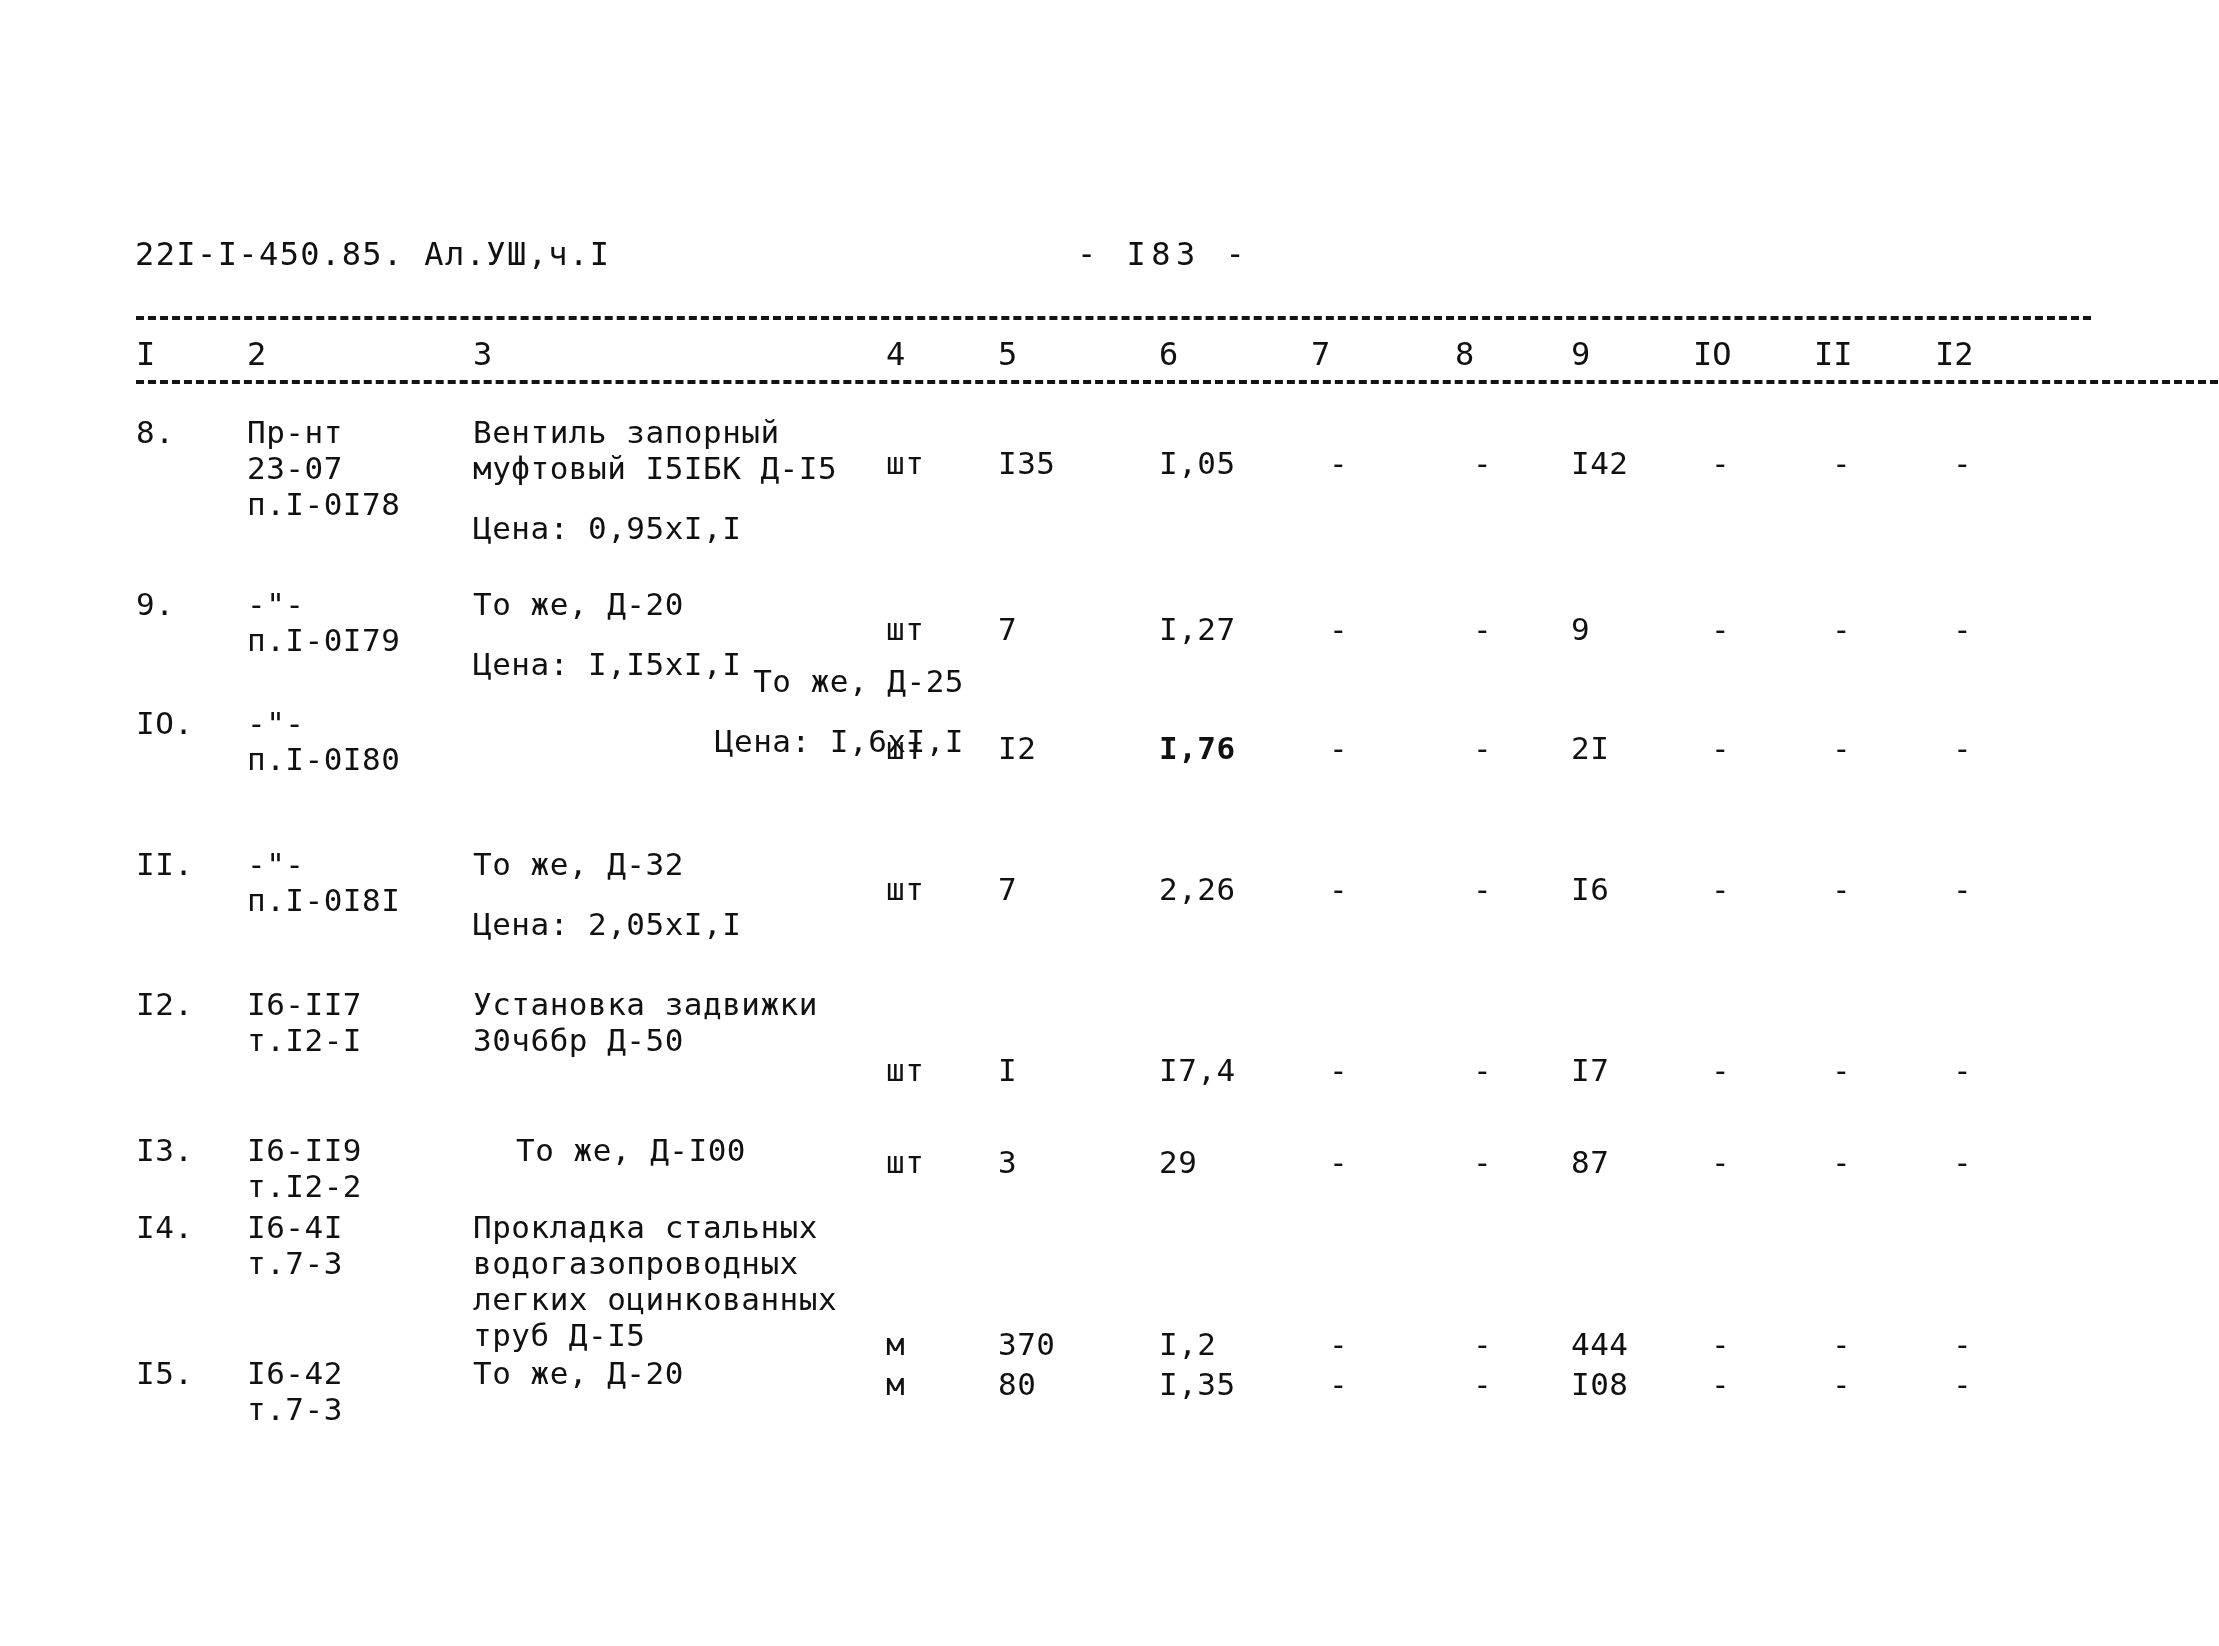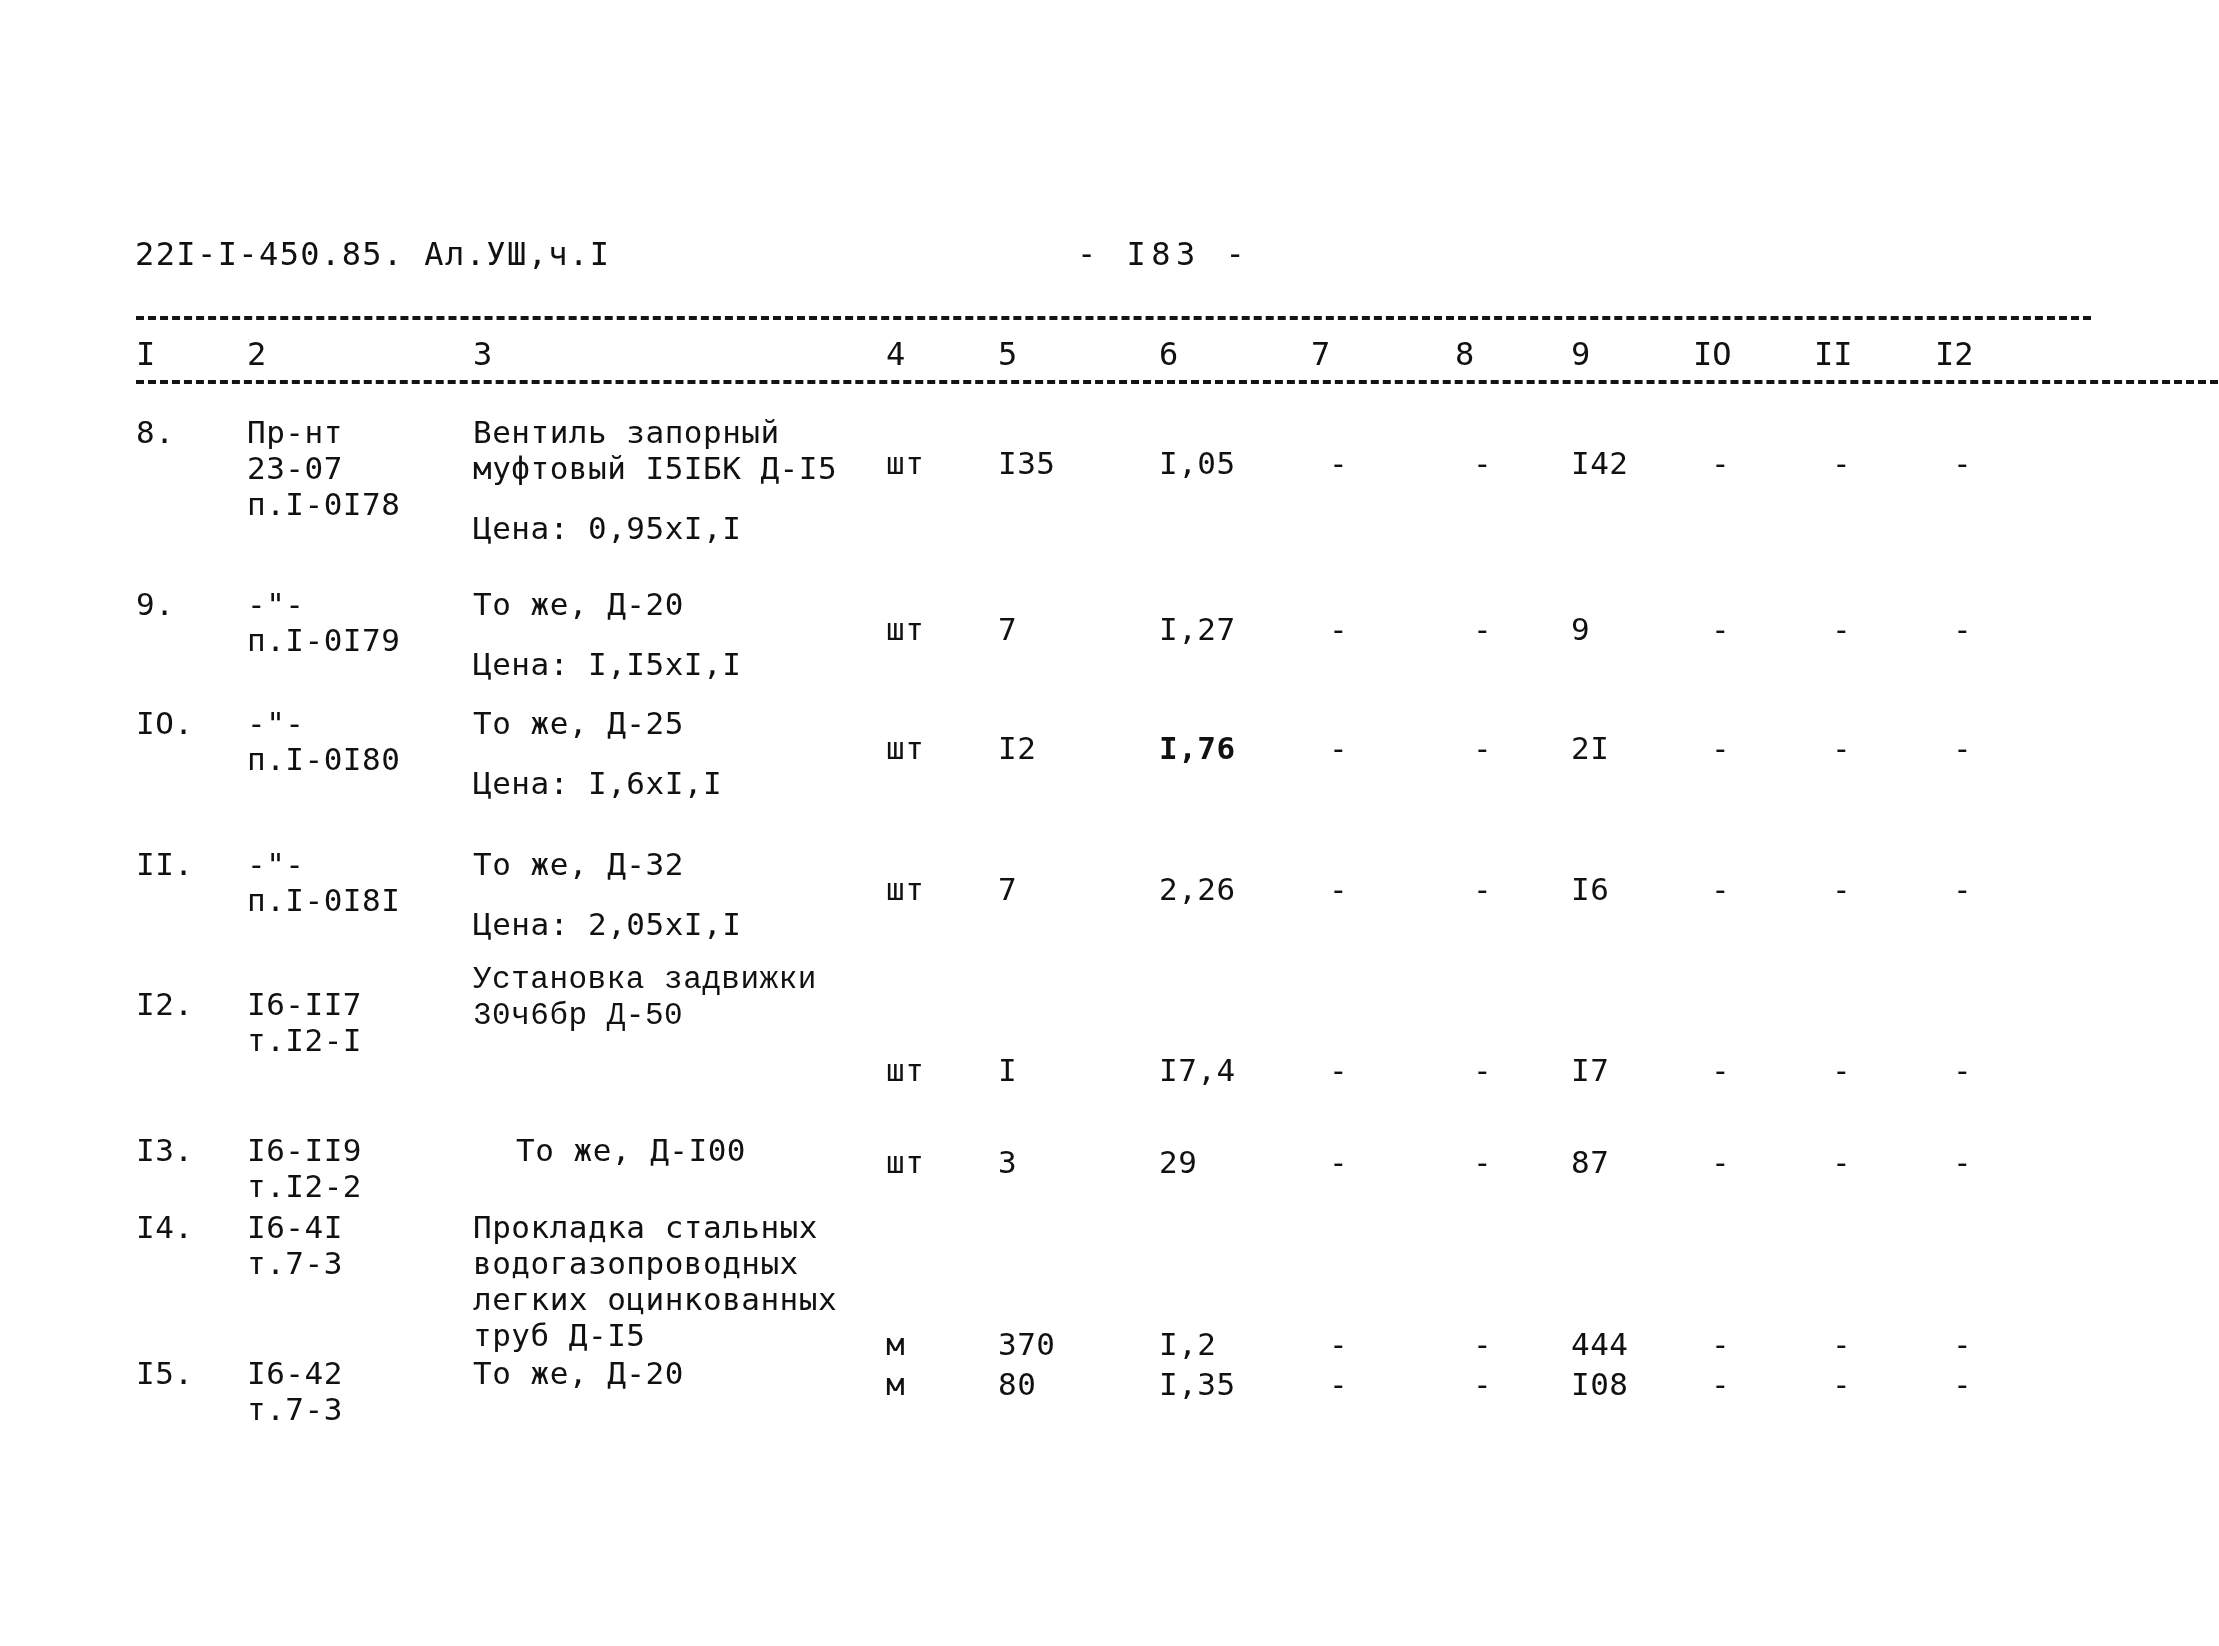--- a/index.html
+++ b/index.html
@@ -146,21 +146,21 @@
         <div class="cell c-p7" style="top: 611px;">-</div>
         <div class="cell c-p8" style="top: 611px;">-</div>
         <div class="cell c-p9" style="top: 611px;">9</div>
         <div class="cell c-p10" style="top: 611px;">-</div>
         <div class="cell c-p11" style="top: 611px;">-</div>
         <div class="cell c-p12" style="top: 611px;">-</div>
       </div>
       <div class="row" style="top: 0px;">
         <div class="cell c-num" style="top: 705px;">IO.</div>
         <div class="cell c-code" style="top: 705px;"><span class="sub">-"-</span><span class="sub">п.I-0I80</span></div>
-        <div class="cell c-desc" style="top: 705px;"><span class="sub">То же, Д-25</span><span class="sub price-note">Цена: I,6хI,I</span></div>
+        <div class="cell c-desc" style="top: 663px; text-align: right;"><span class="sub">То же, Д-25</span><span class="sub price-note">Цена: I,6хI,I</span></div>
         <div class="cell c-unit" style="top: 730px;">шт</div>
         <div class="cell c-qty" style="top: 730px;">I2</div>
         <div class="cell c-p6" style="top: 730px; font-weight: bold;">I,76</div>
         <div class="cell c-p7" style="top: 730px;">-</div>
         <div class="cell c-p8" style="top: 730px;">-</div>
         <div class="cell c-p9" style="top: 730px;">2I</div>
         <div class="cell c-p10" style="top: 730px;">-</div>
         <div class="cell c-p11" style="top: 730px;">-</div>
         <div class="cell c-p12" style="top: 730px;">-</div>
       </div>
@@ -174,21 +174,21 @@
         <div class="cell c-p7" style="top: 871px;">-</div>
         <div class="cell c-p8" style="top: 871px;">-</div>
         <div class="cell c-p9" style="top: 871px;">I6</div>
         <div class="cell c-p10" style="top: 871px;">-</div>
         <div class="cell c-p11" style="top: 871px;">-</div>
         <div class="cell c-p12" style="top: 871px;">-</div>
       </div>
       <div class="row" style="top: 0px;">
         <div class="cell c-num" style="top: 986px;">I2.</div>
         <div class="cell c-code" style="top: 986px;"><span class="sub">I6-II7</span><span class="sub">т.I2-I</span></div>
-        <div class="cell c-desc" style="top: 962px; font-family: Liberation Mono, monospace;"><span class="sub">Установка задвижки</span><span class="sub">30ч6бр Д-50</span></div>
+        <div class="cell c-desc" style="top: 986px;"><span class="sub">Установка задвижки</span><span class="sub">30ч6бр Д-50</span></div>
         <div class="cell c-unit" style="top: 1052px;">шт</div>
         <div class="cell c-qty" style="top: 1052px;">I</div>
         <div class="cell c-p6" style="top: 1052px;">I7,4</div>
         <div class="cell c-p7" style="top: 1052px;">-</div>
         <div class="cell c-p8" style="top: 1052px;">-</div>
         <div class="cell c-p9" style="top: 1052px;">I7</div>
         <div class="cell c-p10" style="top: 1052px;">-</div>
         <div class="cell c-p11" style="top: 1052px;">-</div>
         <div class="cell c-p12" style="top: 1052px;">-</div>
       </div>

